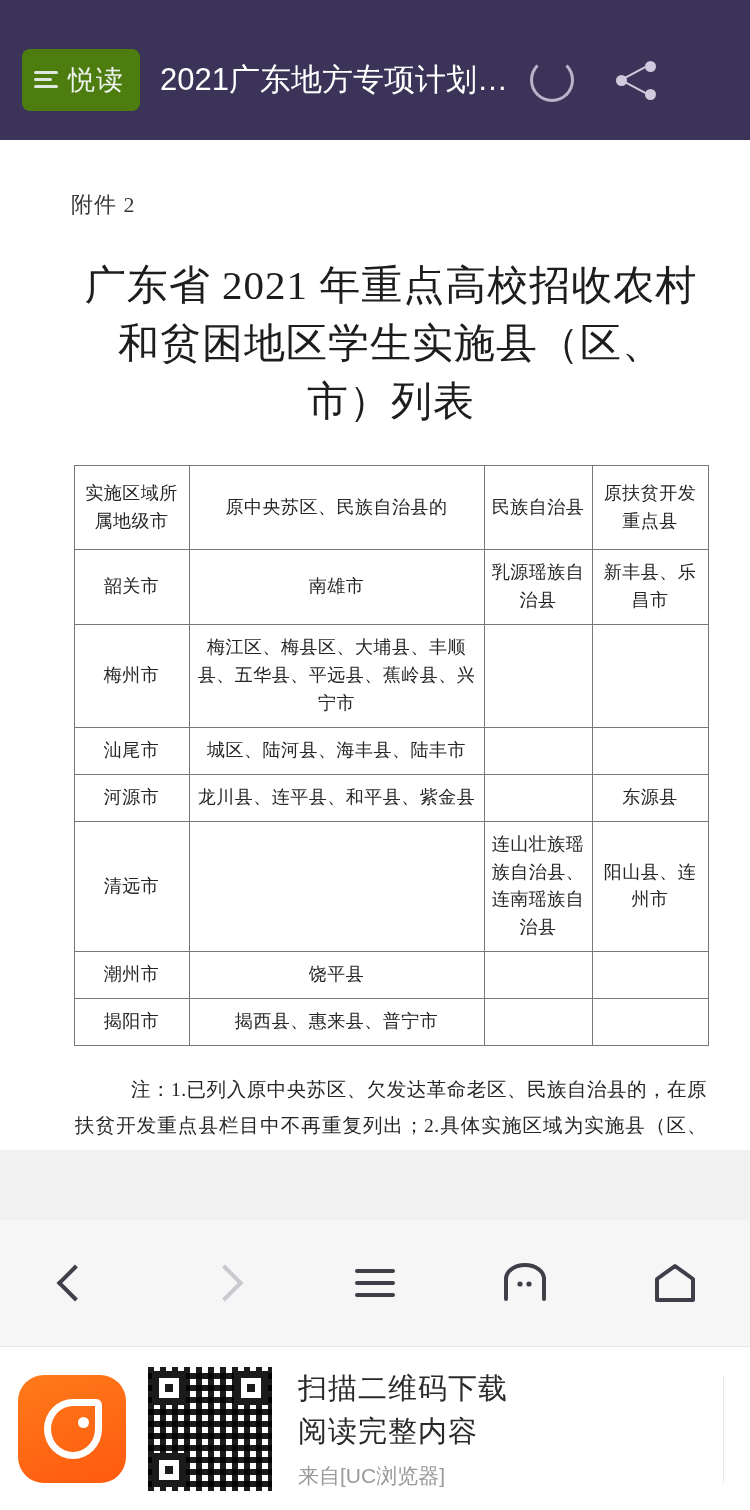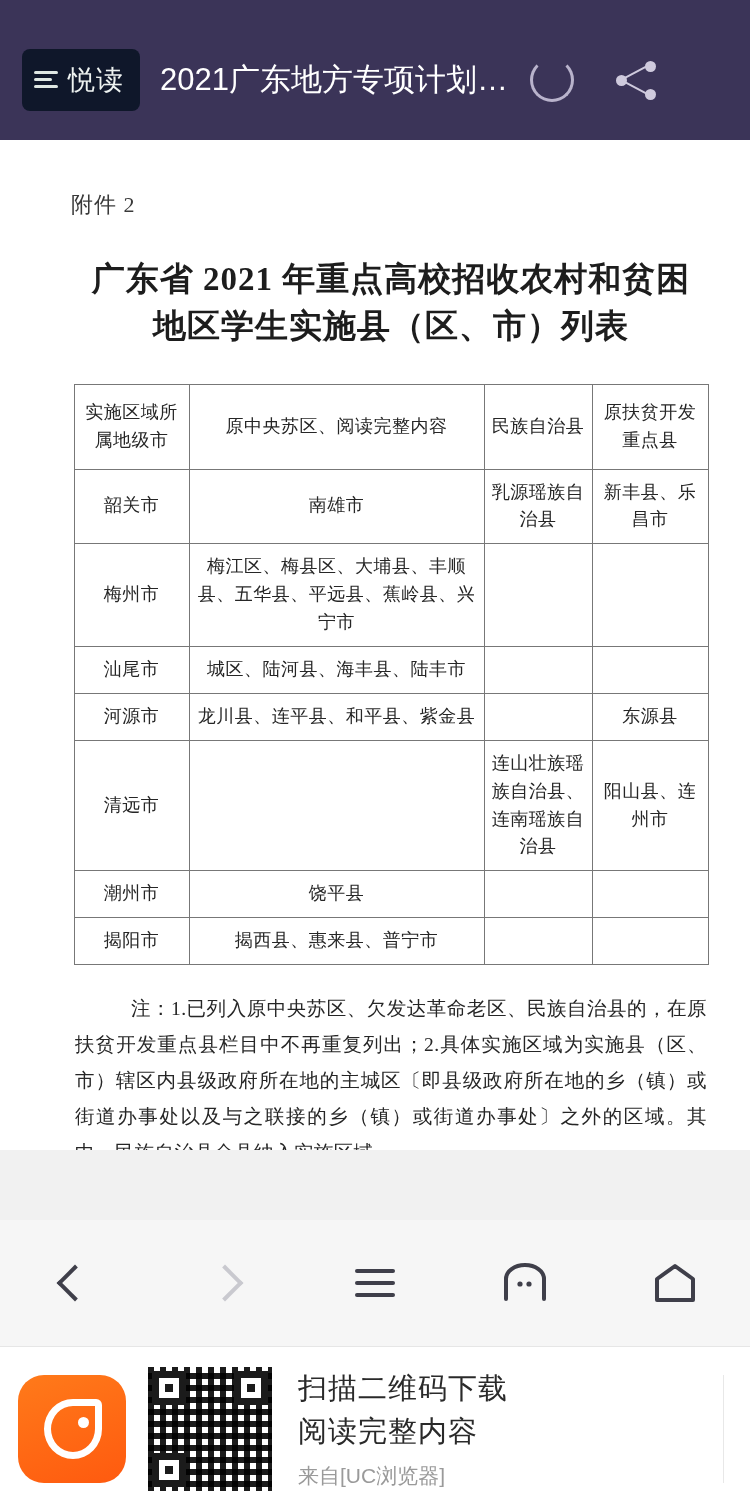--- a/index.html
+++ b/index.html
@@ -23,21 +23,21 @@
     top: 0; left: 0;
     width: 750px; height: 140px;
     background: #3b3458;
     display: flex;
     align-items: center;
     padding: 0 22px;
   }
   .reader-badge {
     display: flex;
     align-items: center;
-    background: #0f172a;
+    background: #4d7c0f;
     border-radius: 8px;
     height: 62px;
     padding: 0 16px 0 12px;
     margin-top: 20px;
     flex: none;
   }
   .reader-badge .lines {
     display: inline-block;
     width: 24px; height: 18px;
     position: relative;
@@ -115,22 +115,22 @@
     overflow: hidden;
   }
   .attach-label {
     font-size: 22px;
     color: #3a3a3a;
     margin-bottom: 36px;
     letter-spacing: 1px;
   }
   .doc-title {
     text-align: center;
-    font-size: 33px;
-    font-weight: bold;
+    font-size: 41px;
+    font-weight: normal;
     line-height: 1.42;
     letter-spacing: 1px;
     color: #1d1d1d;
     margin: 0 6px 34px 6px;
   }
 
   table.region-table {
     width: 634px;
     border-collapse: collapse;
     margin: 8px auto;
@@ -325,21 +325,21 @@
     <table class="region-table">
       <colgroup>
         <col class="c1">
           <col class="c2">
           <col class="c3">
           <col class="c4">
       </colgroup>
       <thead>
         <tr>
           <th>实施区域所属地级市</th>
-          <th>原中央苏区、阅读完整内容</th>
+          <th>原中央苏区、民族自治县的</th>
           <th>民族自治县</th>
           <th>原扶贫开发重点县</th>
         </tr>
       </thead>
       <tbody>
         <tr>
           <td>韶关市</td>
           <td>南雄市</td>
           <td>乳源瑶族自治县</td>
           <td>新丰县、乐昌市</td>

